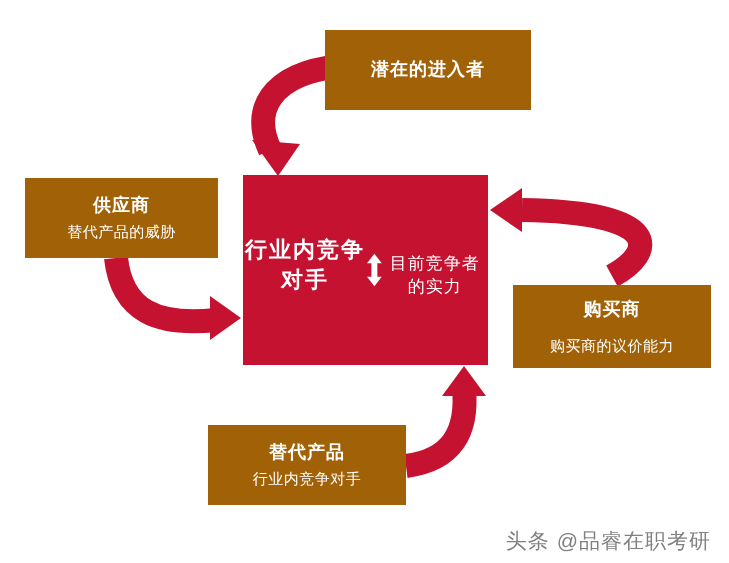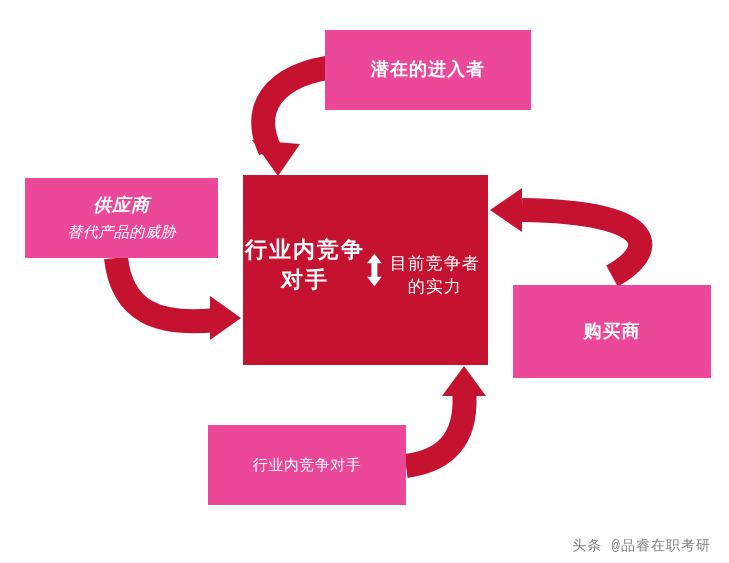--- a/index.html
+++ b/index.html
@@ -17,41 +17,41 @@
   }
   .arrows-layer {
     position: absolute;
     left: 0; top: 0;
     width: 729px; height: 563px;
     z-index: 1;
   }
   .box {
     position: absolute;
     z-index: 2;
-    background: #ec4899;
+    background: #a16207;
     color: #ffffff;
     display: flex;
     flex-direction: column;
     align-items: center;
     justify-content: center;
     text-align: center;
     line-height: 1.55;
   }
   .box .title {
     font-weight: bold;
     font-size: 18px;
     letter-spacing: 1px;
   }
   .box .subtitle {
     font-size: 15px;
     letter-spacing: 0.5px;
   }
   .box-top    { left: 325px; top: 30px;  width: 206px; height: 80px; }
-  .box-left   { left: 25px;  top: 178px; width: 193px; height: 80px; font-style: italic; }
-  .box-right  { left: 513px; top: 285px; width: 198px; height: 93px; gap: 10px; }
+  .box-left   { left: 25px;  top: 178px; width: 193px; height: 80px; }
+  .box-right  { left: 513px; top: 285px; width: 198px; height: 83px; gap: 10px; }
   .box-bottom { left: 208px; top: 425px; width: 198px; height: 80px; }
 
   .box-center {
     position: absolute;
     z-index: 2;
     left: 243px; top: 175px;
     width: 245px; height: 190px;
     background: #c41230;
     color: #ffffff;
     display: flex;
@@ -73,24 +73,23 @@
   .updown-icon {
     display: block;
     width: 20px;
     height: 44px;
   }
   .watermark {
     position: absolute;
     z-index: 3;
     right: 18px;
     bottom: 8px;
-    font-size: 14px;
+    font-size: 21px;
     color: #808080;
     letter-spacing: 1px;
-    font-family: Liberation Mono, monospace;
   }
 </style>
 </head>
 <body>
 
 <div class="canvas">
 
   <svg class="arrows-layer" viewBox="0 0 729 563" xmlns="http://www.w3.org/2000/svg">
     <g fill="#c41230" stroke="#c41230">
       <path d="M 340 66 C 268 74, 252 112, 270 150" fill="none" stroke-width="24"></path>
@@ -114,23 +113,25 @@
     <div class="title">潜在的进入者</div>
   </div>
 
   <div class="box box-left">
     <div class="title">供应商</div>
     <div class="subtitle">替代产品的威胁</div>
   </div>
 
   <div class="box box-right">
     <div class="title">购买商</div>
+    <div class="subtitle">购买商的议价能力</div>
   </div>
 
   <div class="box box-bottom">
+    <div class="title">替代产品</div>
     <div class="subtitle">行业内竞争对手</div>
   </div>
 
   <div class="box-center">
     <div class="center-title">行业内竞争对手</div>
     <svg class="updown-icon" viewBox="0 0 20 44" xmlns="http://www.w3.org/2000/svg">
       <polygon points="10,0 20,13 0,13" fill="#ffffff"></polygon>
       <rect x="6" y="12" width="8" height="20" fill="#ffffff"></rect>
       <polygon points="10,44 20,31 0,31" fill="#ffffff"></polygon>
     </svg>

